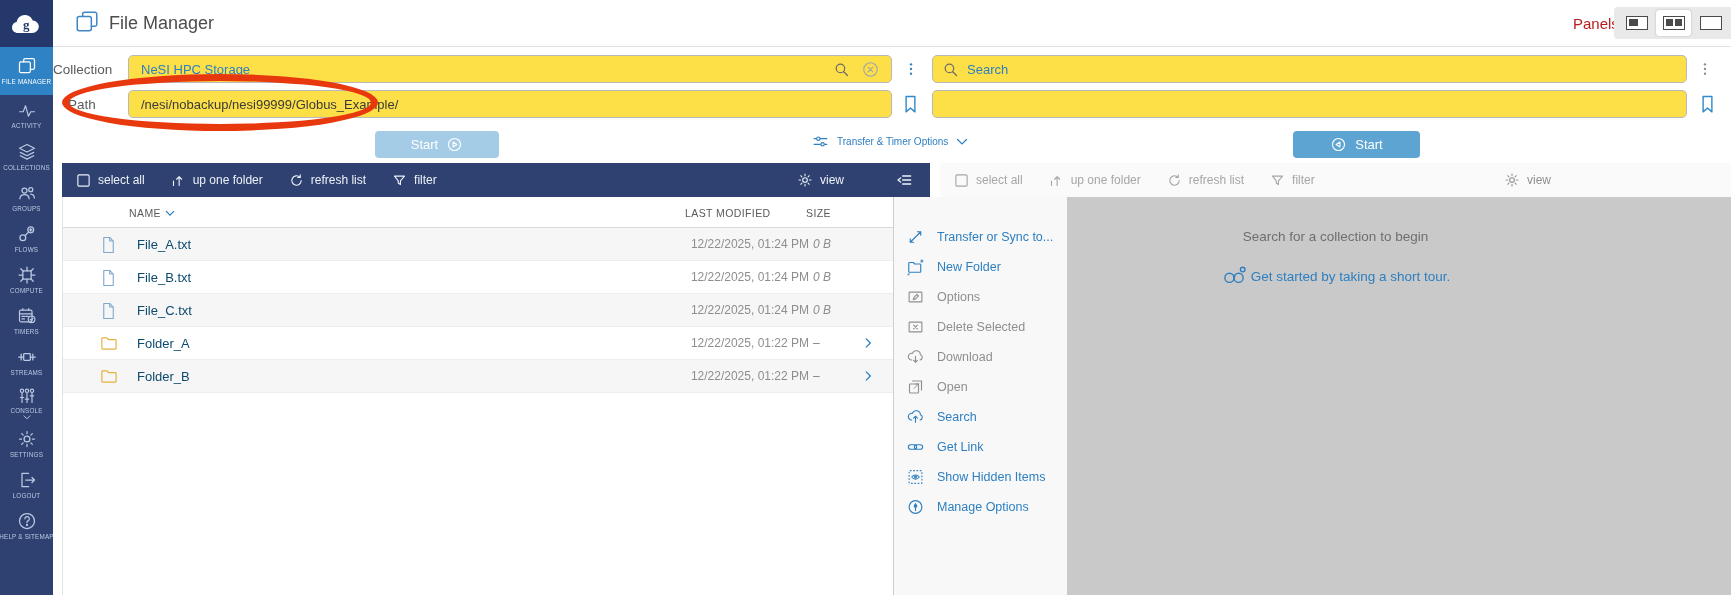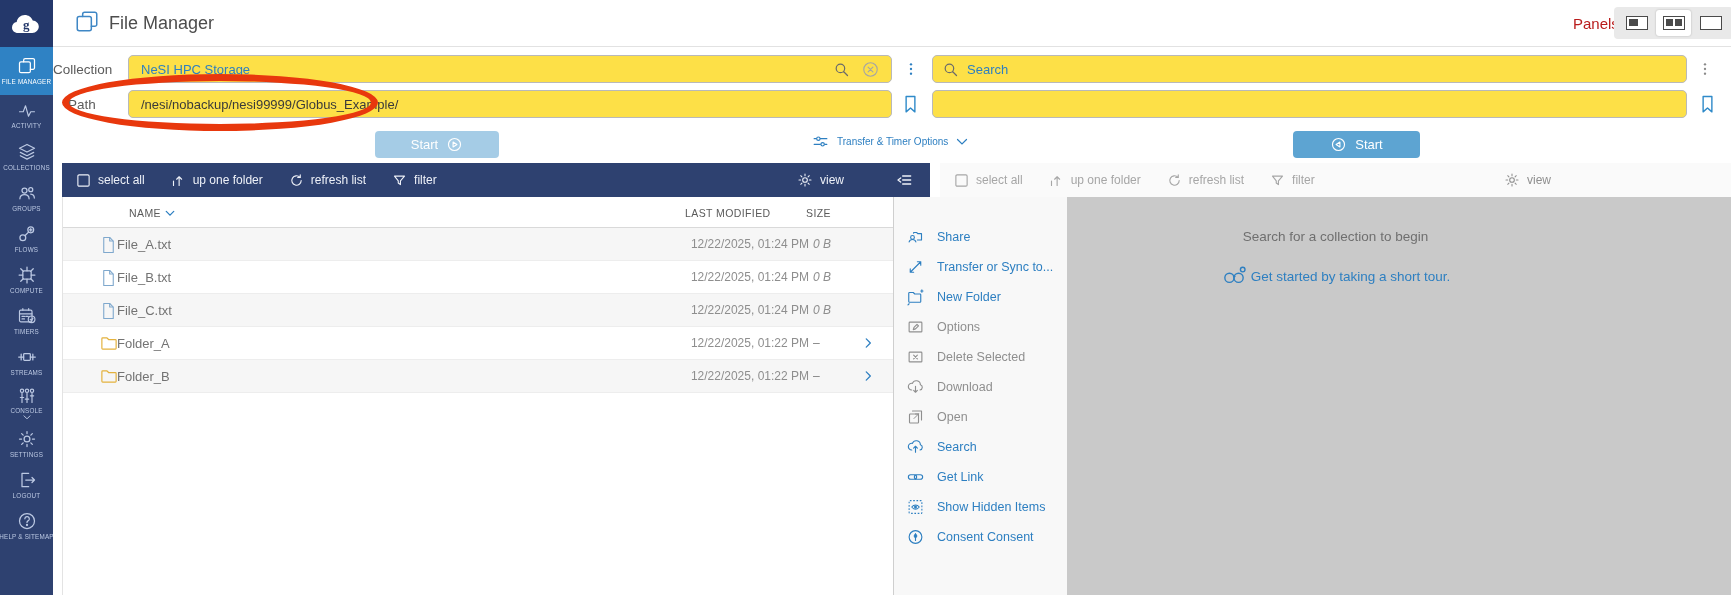--- a/index.html
+++ b/index.html
@@ -54,21 +54,21 @@
   #toolbar-right{left:940px;top:163px;width:791px;background:#fafafa;color:#a6a6a6;padding-left:14px;gap:26px}
   .tb-item{display:flex;align-items:center;gap:7px;cursor:pointer;white-space:nowrap}
 
   
   #list-panel{left:62px;top:197px;width:868px;height:398px;background:#fff;border-left:1px solid #e3e3e3;border-right:1px solid #e3e3e3}
   #list-header{position:relative;height:31px;border-bottom:1px solid #d9d9d9;font-size:10.5px;color:#5a5a5a;letter-spacing:.4px}
   .hcell{position:absolute;top:10px}
   .frow{position:relative;height:33px;border-bottom:1px solid #ededed;display:flex;align-items:center;cursor:pointer}
   .frow.alt{background:#f6f6f6}
   .ficon{position:absolute;left:36px;top:7px}
-  .fname{position:absolute;left:54px;font-size:13px;color:#737373}
+  .fname{position:absolute;left:74px;font-size:13px;color:#0c4a6e}
   .fdate{position:absolute;left:610px;width:136px;text-align:right;font-size:12px;color:#8e8e8e}
   .fsize{position:absolute;left:750px;font-size:12px;font-style:italic;color:#8e8e8e}
   .fchev{position:absolute;left:798px;top:8px;color:#2d7fc1}
 
   
   #context-menu{left:893px;top:197px;width:174px;height:398px;background:#f8f8f8;border-left:1px solid #cfcfcf;z-index:40;padding-top:25px}
   .cm-item{display:flex;align-items:center;gap:12px;height:30px;padding-left:12px;font-size:12.5px;cursor:pointer;white-space:nowrap}
   .cm-item.on{color:#2d7fc1}
   .cm-item.off{color:#8f8f8f}
 
@@ -468,28 +468,20 @@
           <path d="M13.5 12.5h1.5"></path>
           <circle cx="23.5" cy="5" r="2.5"></circle>
       </svg>
       <span>Get started by taking a short tour.</span>
     </div>
   </div>
 
   <div id="context-menu" class="abs">
     <div class="cm-item on">
       <svg width="19" height="18" viewBox="0 0 24 24" fill="none" stroke="currentColor" stroke-width="1.5" stroke-linecap="round" stroke-linejoin="round">
-          <path d="M9.5 7V6h4l1.5 1.5H20V16h-5.5"></path>
-          <circle cx="8" cy="12.5" r="2.5"></circle>
-          <path d="M3.5 18.5c.6-2 2.3-3.2 4.5-3.2s3.9 1.2 4.5 3.2"></path>
-        </svg>
-      <span>Share</span>
-    </div>
-    <div class="cm-item on">
-      <svg width="19" height="18" viewBox="0 0 24 24" fill="none" stroke="currentColor" stroke-width="1.5" stroke-linecap="round" stroke-linejoin="round">
           <path d="M5 19L19 5M19 5h-4.5M19 5v4.5M5 19h4.5M5 19v-4.5"></path>
         </svg>
       <span>Transfer or Sync to...</span>
     </div>
     <div class="cm-item on">
       <svg width="19" height="18" viewBox="0 0 24 24" fill="none" stroke="currentColor" stroke-width="1.5" stroke-linecap="round" stroke-linejoin="round">
           <path d="M3 8.5V7a1 1 0 0 1 1-1h5l2 2h7a1 1 0 0 1 1 1v9a1 1 0 0 1-1 1H4a1 1 0 0 1-1-1z"></path>
           <path d="M20.5 2.5v3M19 4h3M3.5 21l-1.5 1.5"></path>
         </svg>
       <span>New Folder</span>
@@ -544,17 +536,17 @@
           <circle cx="12" cy="12" r="1.2" fill="currentColor"></circle>
         </svg>
       <span>Show Hidden Items</span>
     </div>
     <div class="cm-item on">
       <svg width="19" height="18" viewBox="0 0 24 24" fill="none" stroke="currentColor" stroke-width="1.5" stroke-linecap="round">
           <circle cx="12" cy="12" r="8.5"></circle>
           <path d="M12 7.5v9"></path>
           <circle cx="12" cy="10.5" r="1.7"></circle>
         </svg>
-      <span>Consent Consent</span>
+      <span>Manage Options</span>
     </div>
   </div>
 
 </div>
 
 </body></html>

